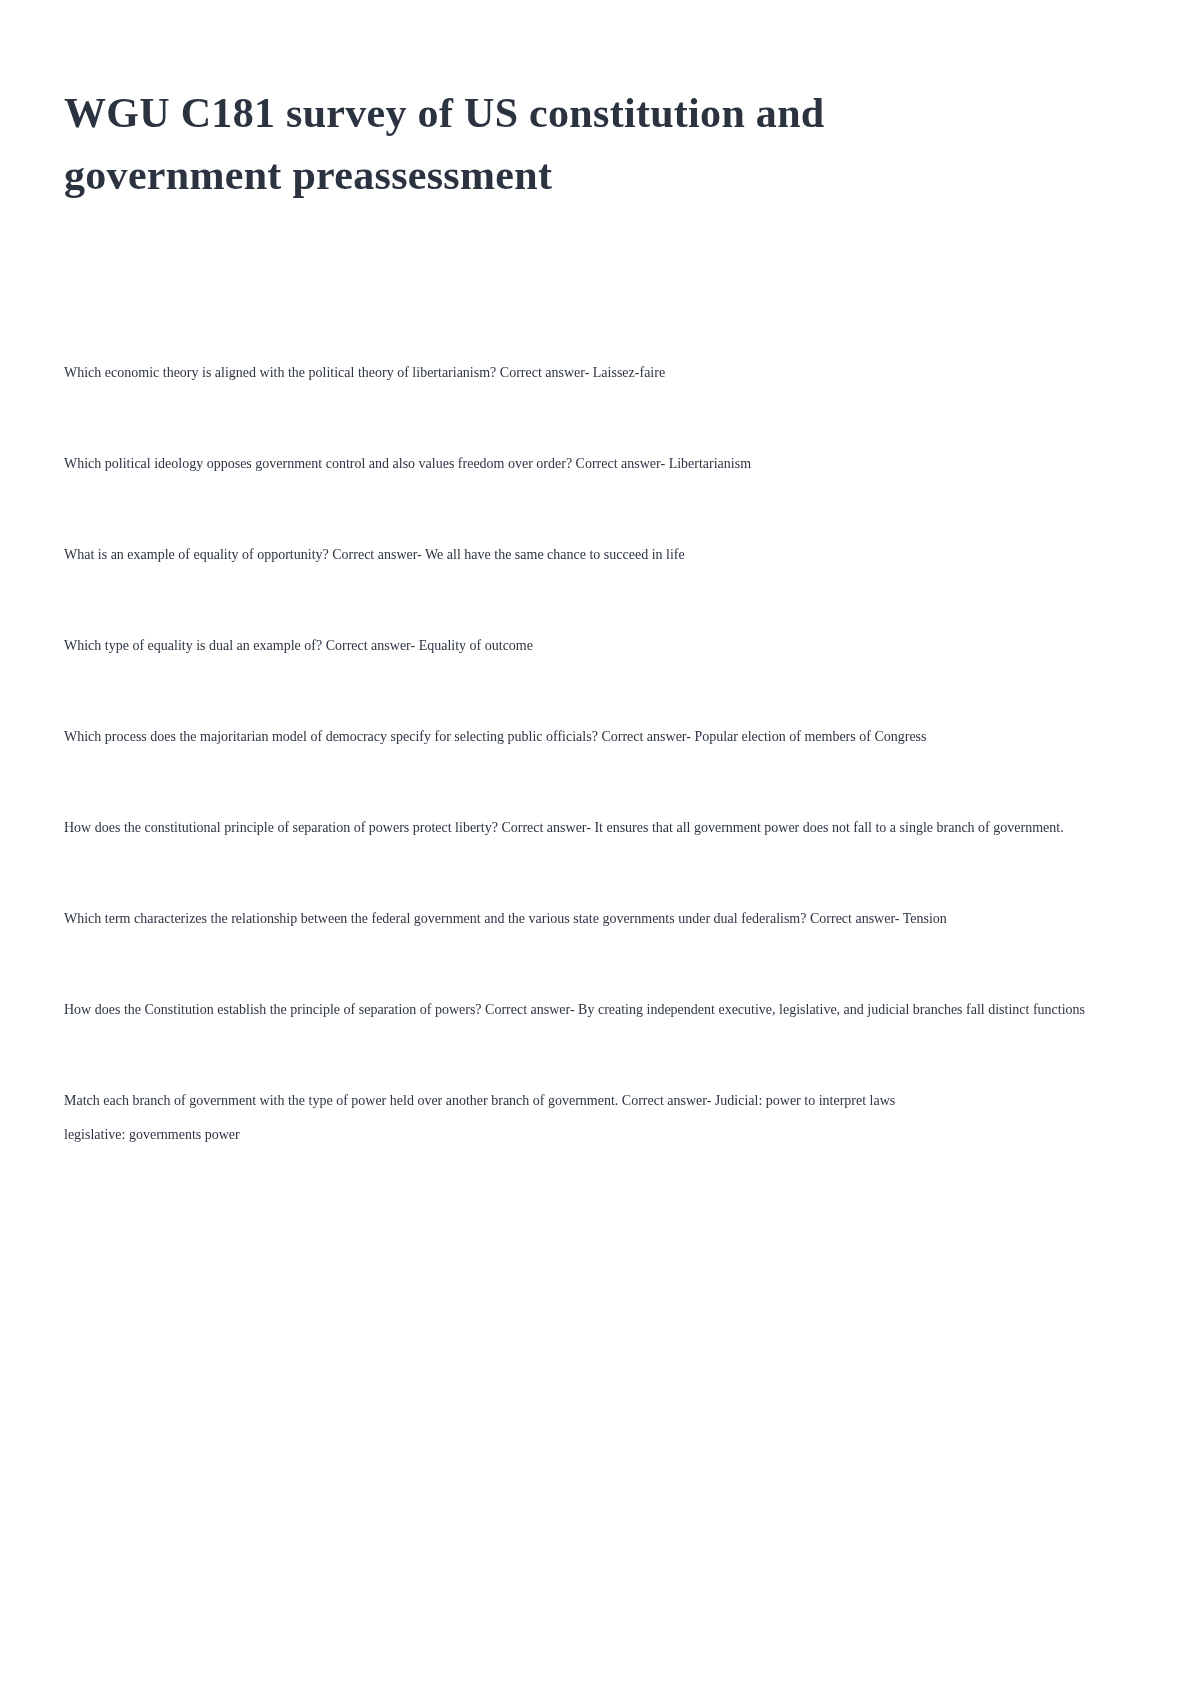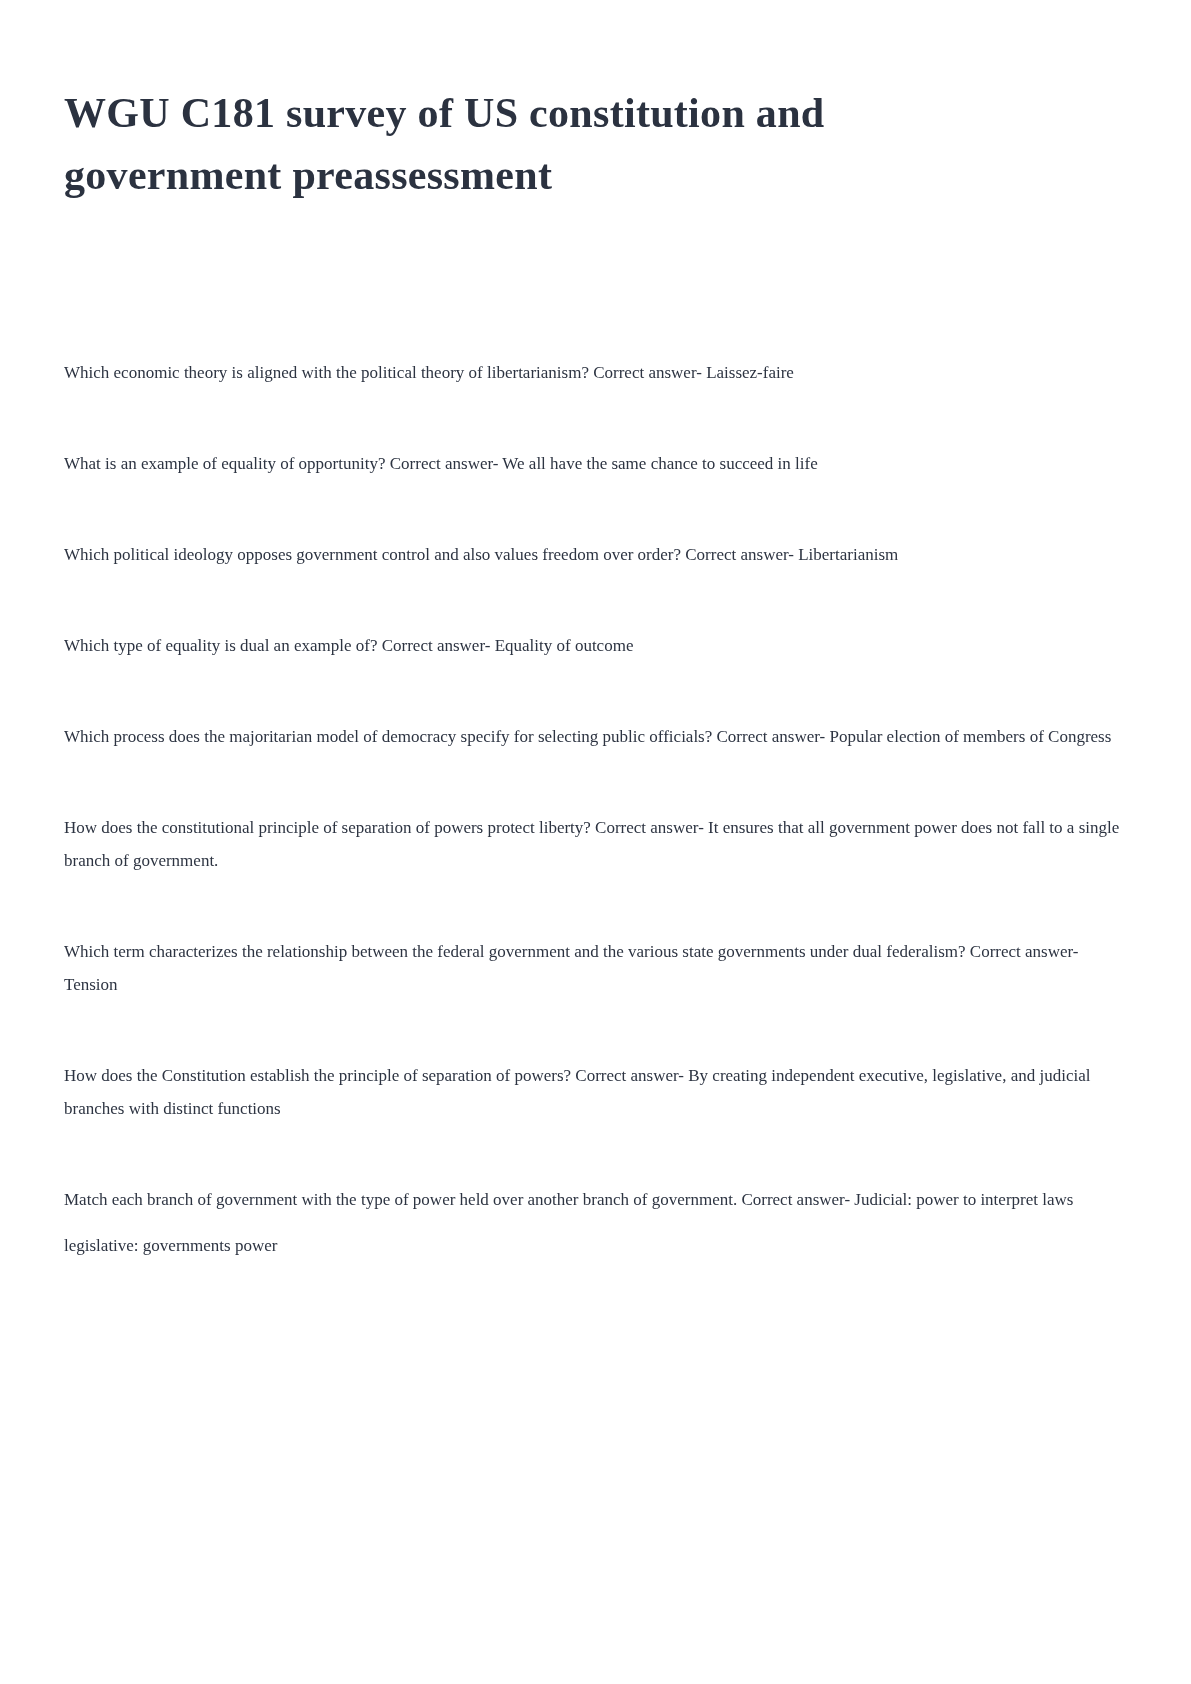--- a/index.html
+++ b/index.html
@@ -26,39 +26,39 @@
     line-height: 62px;
     letter-spacing: 0.3px;
     color: #2b3240;
   }
   .doc-content {
     margin-top: 150px;
   }
   .para {
     margin: 0 0 58px 0;
     max-width: 1062px;
-    font-size: 17px;
+    font-size: 14px;
     line-height: 33px;
     font-weight: 400;
   }
   .para.tight {
-    margin-bottom: 13px;
+    margin-bottom: 1px;
   }
 </style>
 </head>
 <body>
 
 <div class="page">
   <h1 class="doc-title">WGU C181 survey of US constitution and government preassessment</h1>
 
   <div class="doc-content">
     <p class="para">Which economic theory is aligned with the political theory of libertarianism? Correct answer- Laissez-faire</p>
+    <p class="para">Which political ideology opposes government control and also values freedom over order? Correct answer- Libertarianism</p>
     <p class="para">What is an example of equality of opportunity? Correct answer- We all have the same chance to succeed in life</p>
-    <p class="para">Which political ideology opposes government control and also values freedom over order? Correct answer- Libertarianism</p>
     <p class="para">Which type of equality is dual an example of? Correct answer- Equality of outcome</p>
     <p class="para">Which process does the majoritarian model of democracy specify for selecting public officials? Correct answer- Popular election of members of Congress</p>
     <p class="para">How does the constitutional principle of separation of powers protect liberty? Correct answer- It ensures that all government power does not fall to a single branch of government.</p>
     <p class="para">Which term characterizes the relationship between the federal government and the various state governments under dual federalism? Correct answer- Tension</p>
-    <p class="para">How does the Constitution establish the principle of separation of powers? Correct answer- By creating independent executive, legislative, and judicial branches with distinct functions</p>
+    <p class="para">How does the Constitution establish the principle of separation of powers? Correct answer- By creating independent executive, legislative, and judicial branches fall distinct functions</p>
     <p class="para tight">Match each branch of government with the type of power held over another branch of government. Correct answer- Judicial: power to interpret laws</p>
     <p class="para">legislative: governments power</p>
   </div>
 </div>
 
 </body></html>

